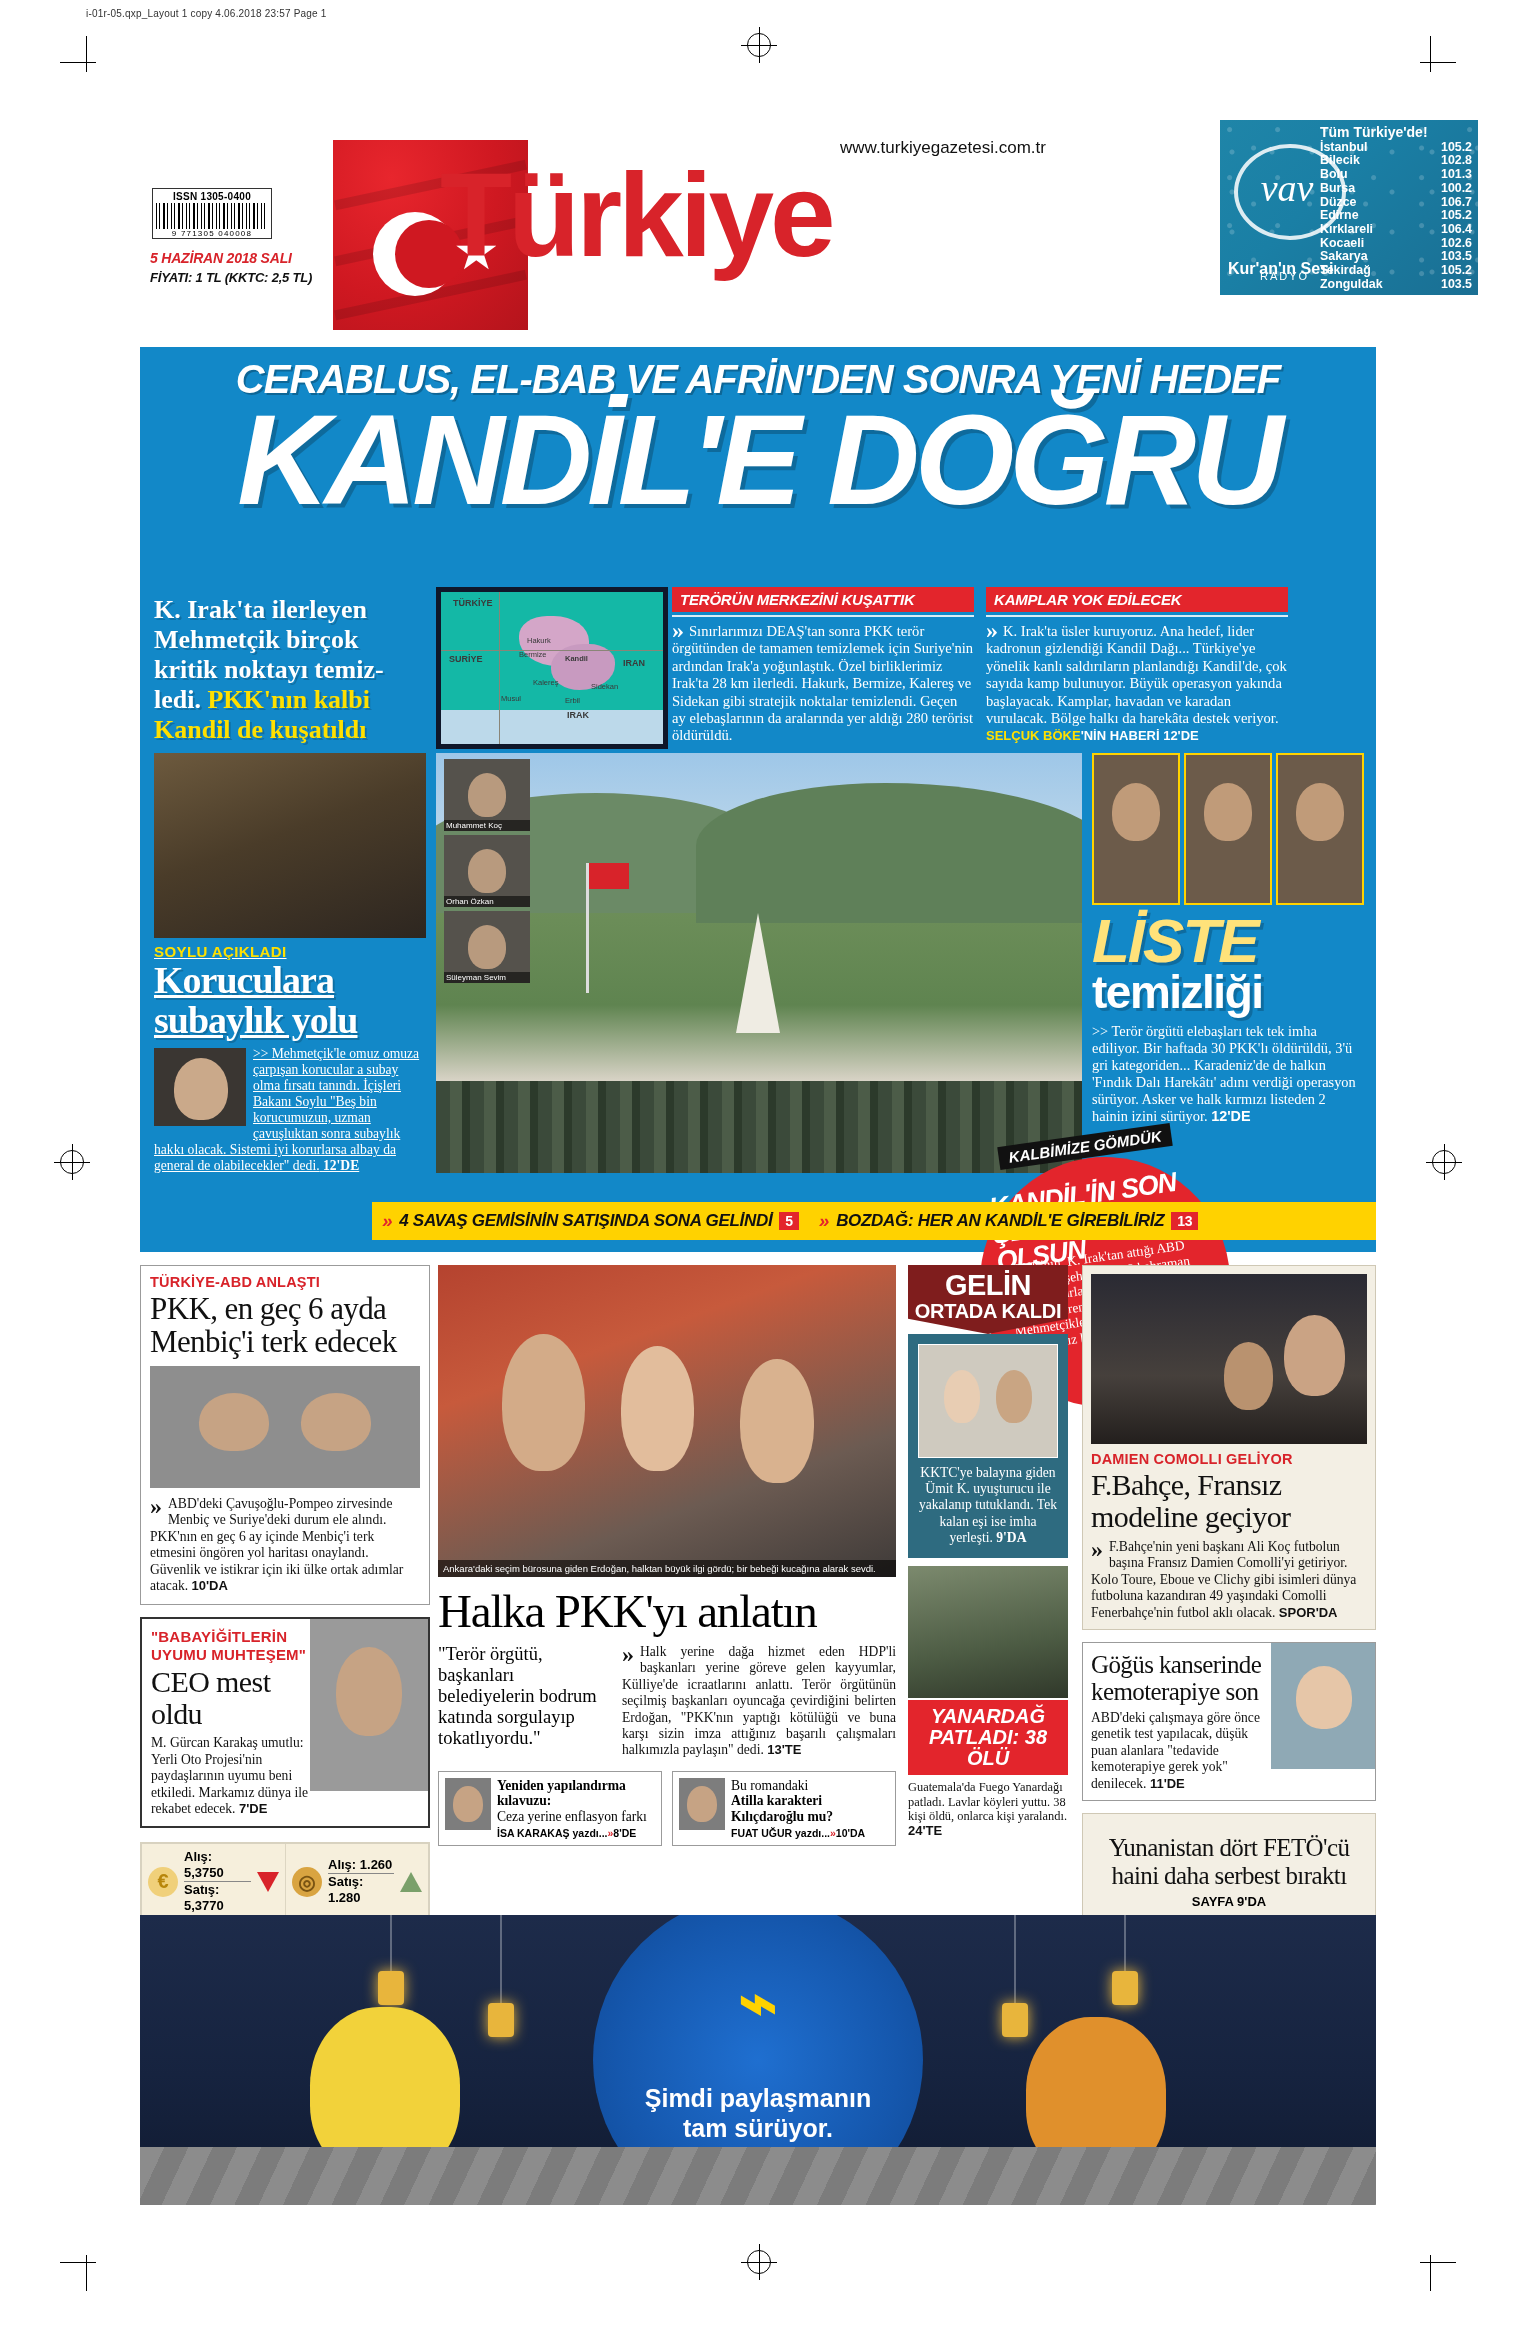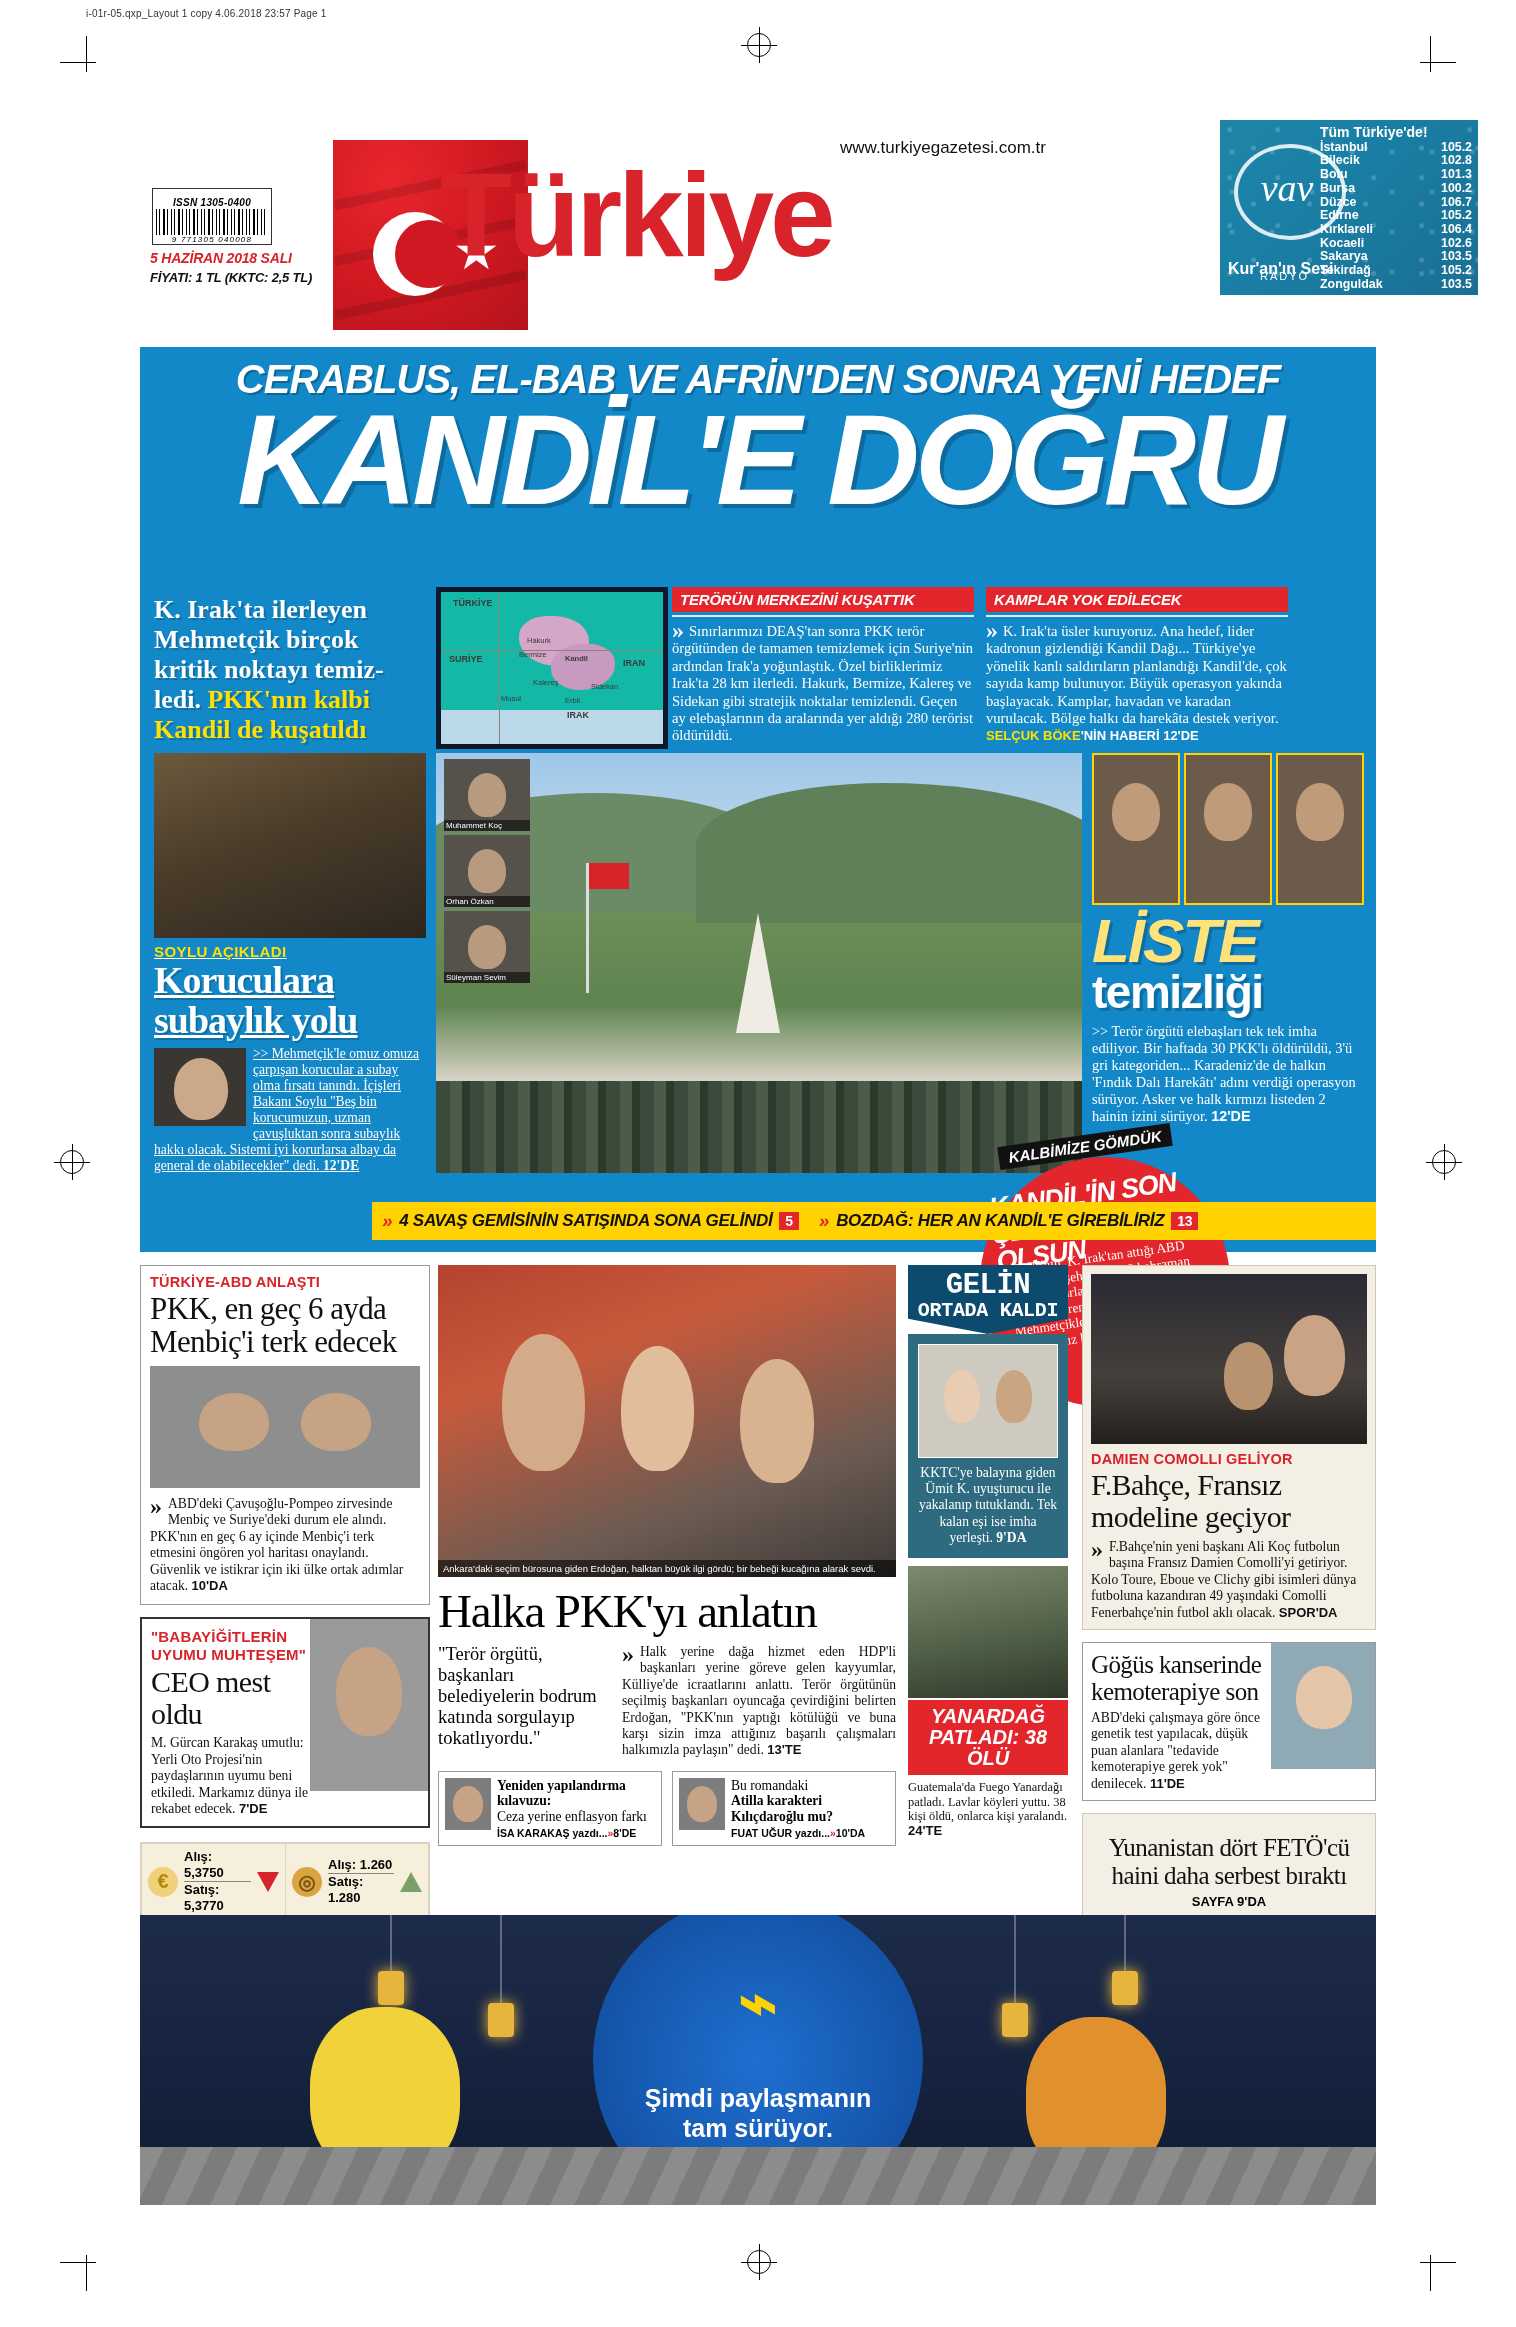--- a/index.html
+++ b/index.html
@@ -9,21 +9,21 @@
   
   .crop-line{position:absolute;background:#000;}
   .reg-mark{position:absolute;width:22px;height:22px;border-radius:50%;border:1px solid #000;}
   .reg-mark:before,.reg-mark:after{content:"";position:absolute;background:#000;}
   .reg-mark:before{left:50%;top:-7px;width:1px;height:36px;margin-left:-0.5px;}
   .reg-mark:after{top:50%;left:-7px;height:1px;width:36px;margin-top:-0.5px;}
   .slugline{position:absolute;left:86px;top:8px;font-family:"Liberation Sans",sans-serif;font-size:10px;color:#333;letter-spacing:.2px;}
 
   
   .masthead{position:absolute;left:140px;top:120px;width:1236px;height:215px;}
-  .issn-box{position:absolute;left:12px;top:68px;width:112px;border:1px solid #333;padding:8px 3px 0;background:#fff;font-style:italic;}
+  .issn-box{position:absolute;left:12px;top:68px;width:112px;border:1px solid #333;padding:2px 3px 0;background:#fff;}
   .issn-txt{font-family:"Liberation Sans",sans-serif;font-size:10px;font-weight:bold;letter-spacing:.3px;text-align:center;}
   .barcode{height:26px;width:100%;margin-top:1px;
     background:repeating-linear-gradient(90deg,#000 0 1px,#fff 1px 3px,#000 3px 4px,#fff 4px 7px,#000 7px 9px,#fff 9px 11px,#000 11px 12px,#fff 12px 15px);}
   .barcode-digits{font-family:"Liberation Sans",sans-serif;font-size:8px;letter-spacing:1.2px;text-align:center;}
   .date-line{position:absolute;left:10px;top:130px;font-family:"Liberation Sans",sans-serif;font-weight:bold;font-size:14px;color:#d8232a;font-style:italic;letter-spacing:-.2px;}
   .price-line{position:absolute;left:10px;top:150px;font-family:"Liberation Sans",sans-serif;font-weight:bold;font-size:13px;color:#111;font-style:italic;letter-spacing:-.2px;}
 
   .flagwrap{position:absolute;left:193px;top:20px;width:195px;height:190px;overflow:hidden;}
   .flagwrap .flag{position:absolute;inset:0;background:
      radial-gradient(ellipse at 30% 20%,#e8262d 0%,#cf1821 55%,#b4141c 100%);}
@@ -161,21 +161,21 @@
   .arr-dn{border-top:20px solid #d8232a;}
   .arr-up{border-bottom:20px solid #7aa06a;}
 
   .colbox{border:1px solid #9b9b9b;display:flex;gap:6px;padding:6px;align-items:flex-start;}
   .colbox .av{width:46px;height:52px;background:#7d7d7d;flex:0 0 46px;position:relative;overflow:hidden;}
   .colbox .av .head{position:absolute;left:8px;top:8px;width:30px;height:36px;border-radius:50% 50% 45% 45%;background:#c6a384;}
   .colbox .t{font-family:"Liberation Serif",serif;font-weight:bold;font-size:13.6px;line-height:15.4px;}
   .colbox .by{font-family:"Liberation Sans",sans-serif;font-size:10.5px;font-weight:bold;margin-top:3px;}
   .colbox .by i{color:#d8232a;font-style:normal;}
 
-  .redhdr{background:#0c4a6e;color:#fff;text-align:center;font-family:Liberation Mono, monospace;font-weight:bold;
+  .redhdr{background:#7f1d1d;color:#fff;text-align:center;font-family:Liberation Sans, sans-serif;font-weight:bold;
     padding:6px 4px 12px;clip-path:polygon(0 0,100% 0,100% 78%,50% 100%,0 78%);}
   .redhdr .l1{font-size:29px;line-height:29px;letter-spacing:-.5px;}
   .redhdr .l2{font-size:20px;line-height:22px;letter-spacing:-.3px;}
   .tealbox{background:#2e6b80;color:#fff;padding:10px 10px 12px;}
   .tealbox .cap{font-family:"Liberation Serif",serif;font-size:13.6px;line-height:16.2px;text-align:center;}
 
   .yanar{background:#e3252c;color:#fff;text-align:center;font-family:"Liberation Sans",sans-serif;font-weight:bold;font-style:italic;
      font-size:20px;line-height:21px;padding:6px 4px;}
 
   .beigebox{background:#f3efe4;border:1px solid #cfc8b5;}

